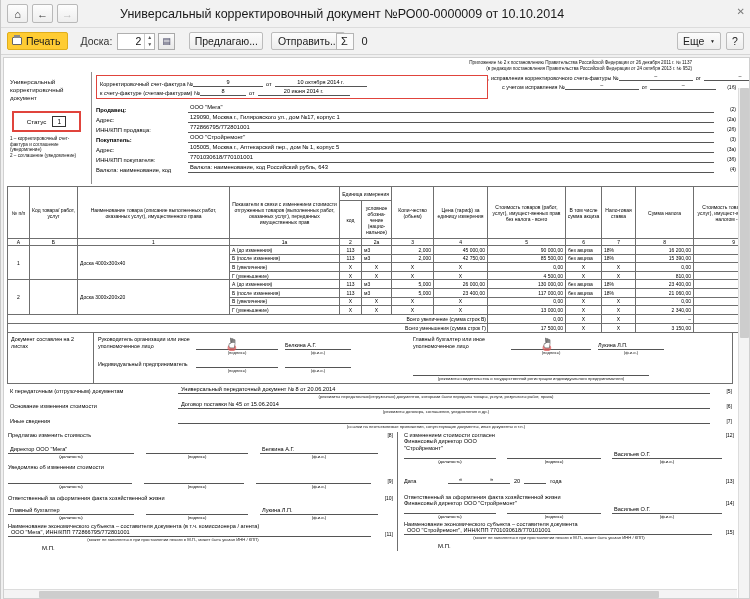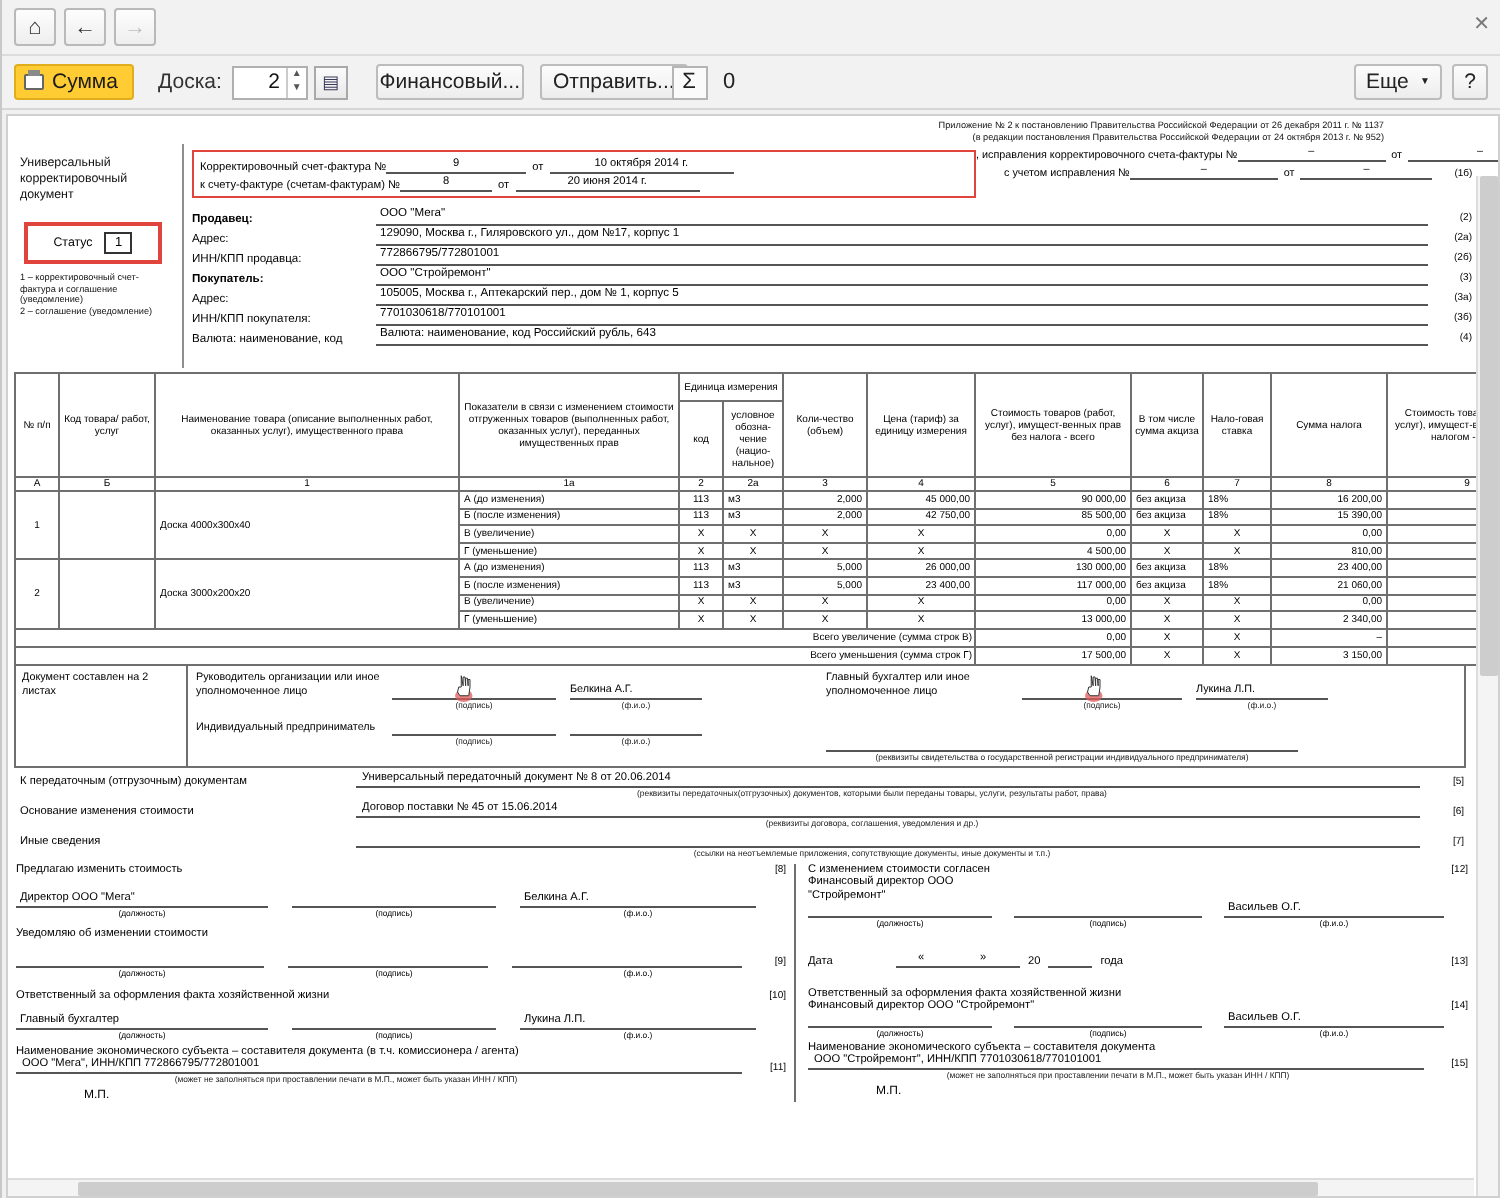--- a/index.html
+++ b/index.html
@@ -319,38 +319,39 @@
 </style>
 </head>
 <body>
 
 <div id="app">
 
   <div class="titlebar">
     <div class="nav-btn">⌂</div>
     <div class="nav-btn">←</div>
     <div class="nav-btn disabled">→</div>
+    <div class="doc-title">Универсальный корректировочный документ №РО00-0000009 от 10.10.2014</div>
     <div class="win-close">✕</div>
   </div>
 
   <div class="toolbar">
     <div class="print-btn">
       <span class="printer-glyph"></span>
-      <span>Сумма</span>
+      <span>Печать</span>
     </div>
     <span class="tb-label">Доска:</span>
     <div class="spin-wrap">
       <span class="spin-val">2</span>
       <span class="spin-arrows">
           <span>▲</span>
           <span>▼</span>
         </span>
     </div>
     <div class="icon-sq">▤</div>
-    <div class="tb-btn">Финансовый...</div>
+    <div class="tb-btn">Предлагаю...</div>
     <div class="tb-btn">Отправить...</div>
 
     <div class="sum-area">
       <div class="sum-sigma">Σ</div>
       <span>0</span>
     </div>
 
     <div class="tb-right">
       <div class="tb-more">
         <span>Еще</span>

